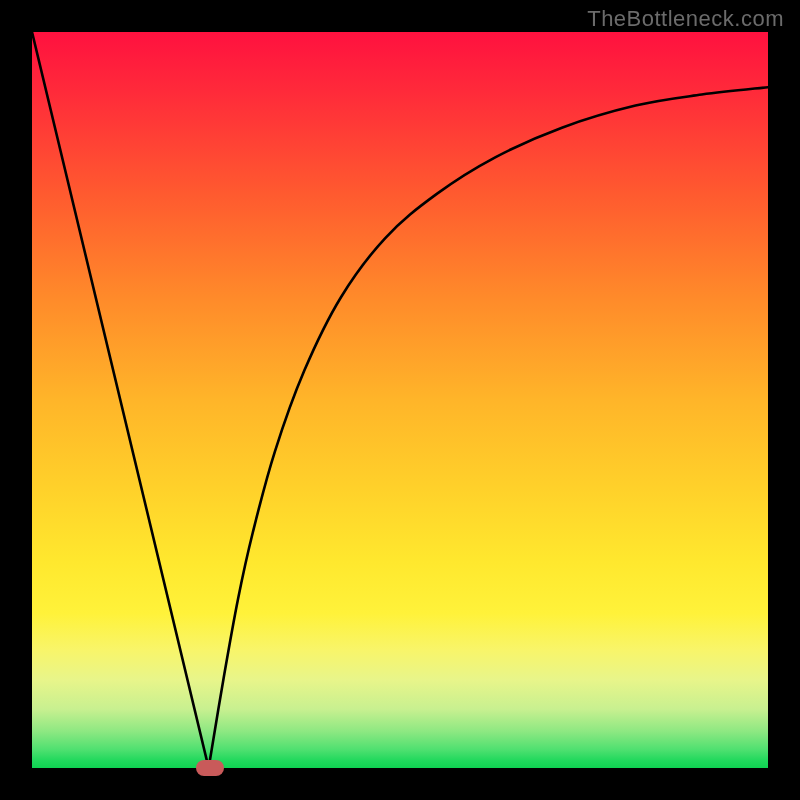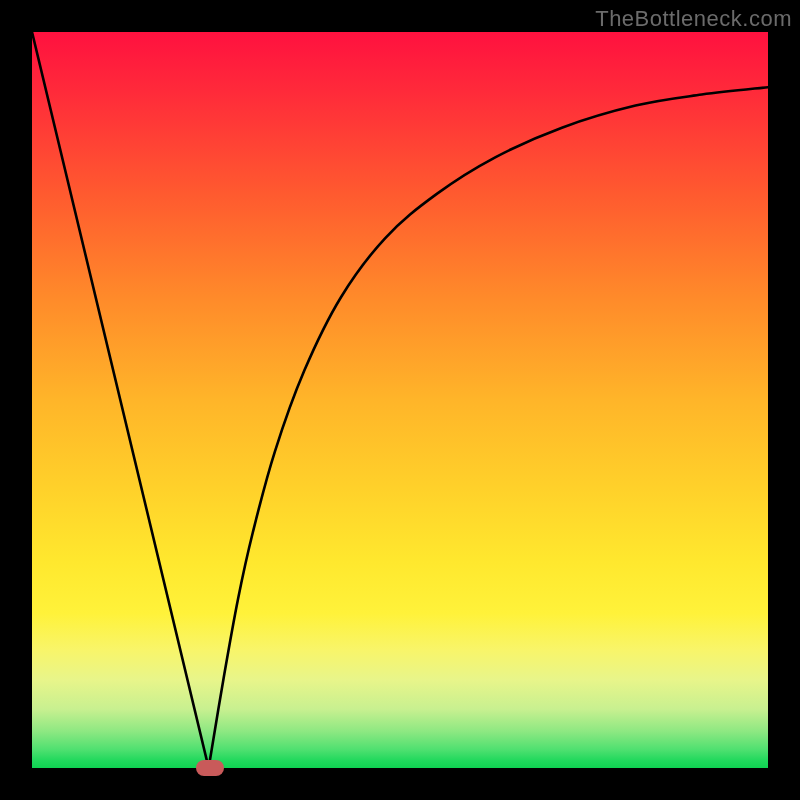--- a/index.html
+++ b/index.html
@@ -37,21 +37,21 @@
       #c8f090 92%,
       #8ee882 95%,
       #4fe070 97.5%,
       #20d85c 99%,
       #0fd252 100%
     );
   }
   .watermark {
     position: absolute;
     top: 6px;
-    right: 8px;
+    right: 16px;
     color: #6b6b6b;
     font-size: 22px;
     letter-spacing: 0.5px;
     font-weight: 400;
     margin-left: 20px;
   }
   svg {
     position: absolute;
     left: 0;
     top: 0;

